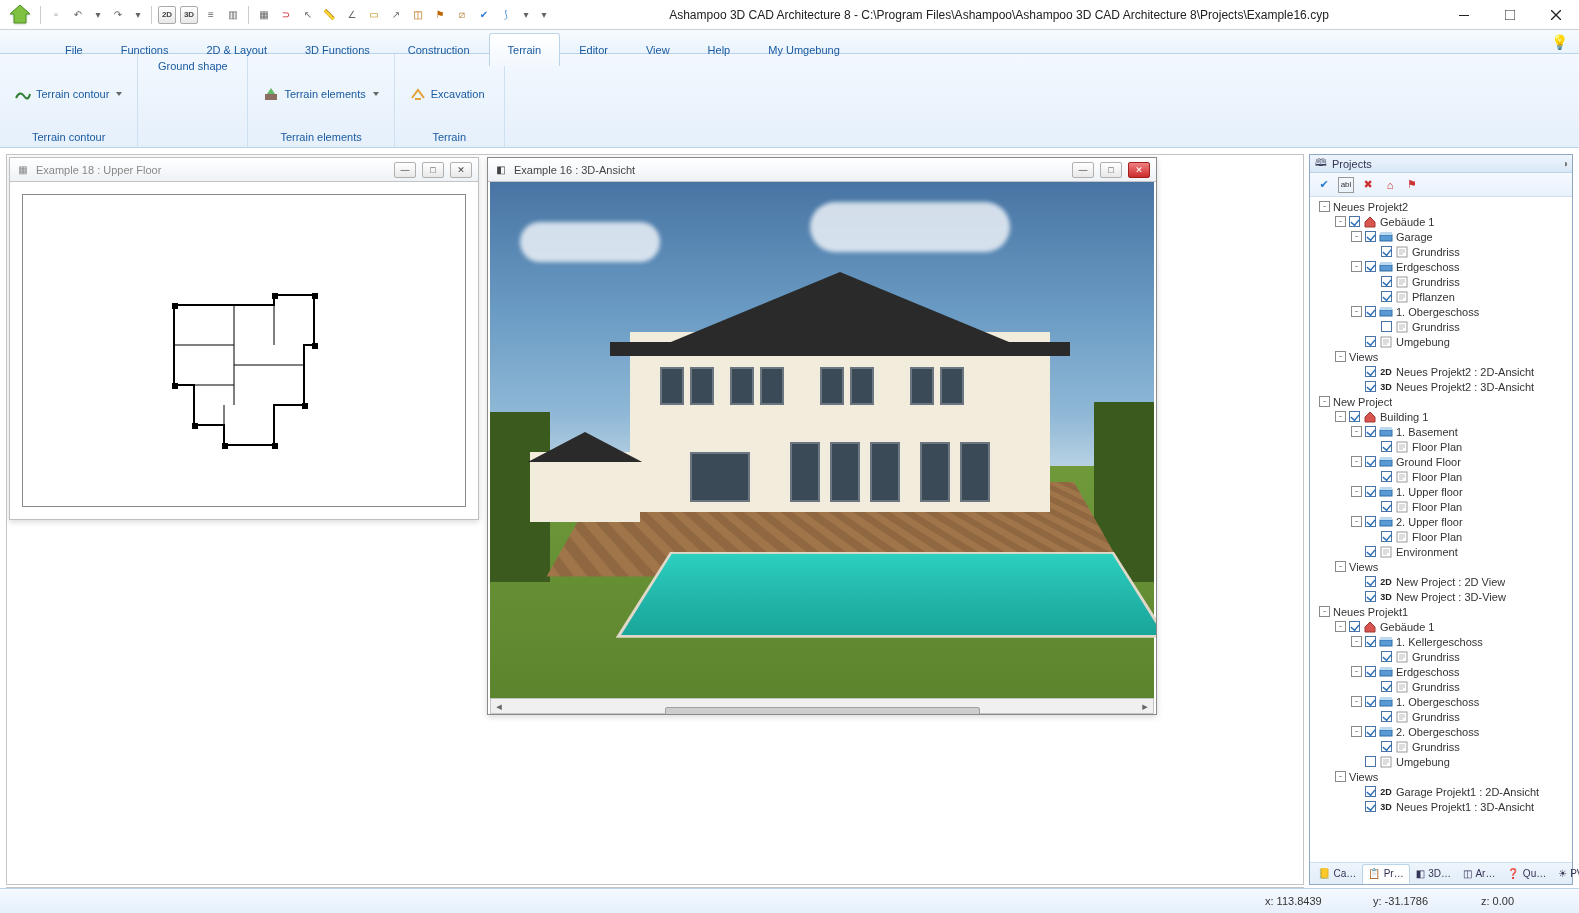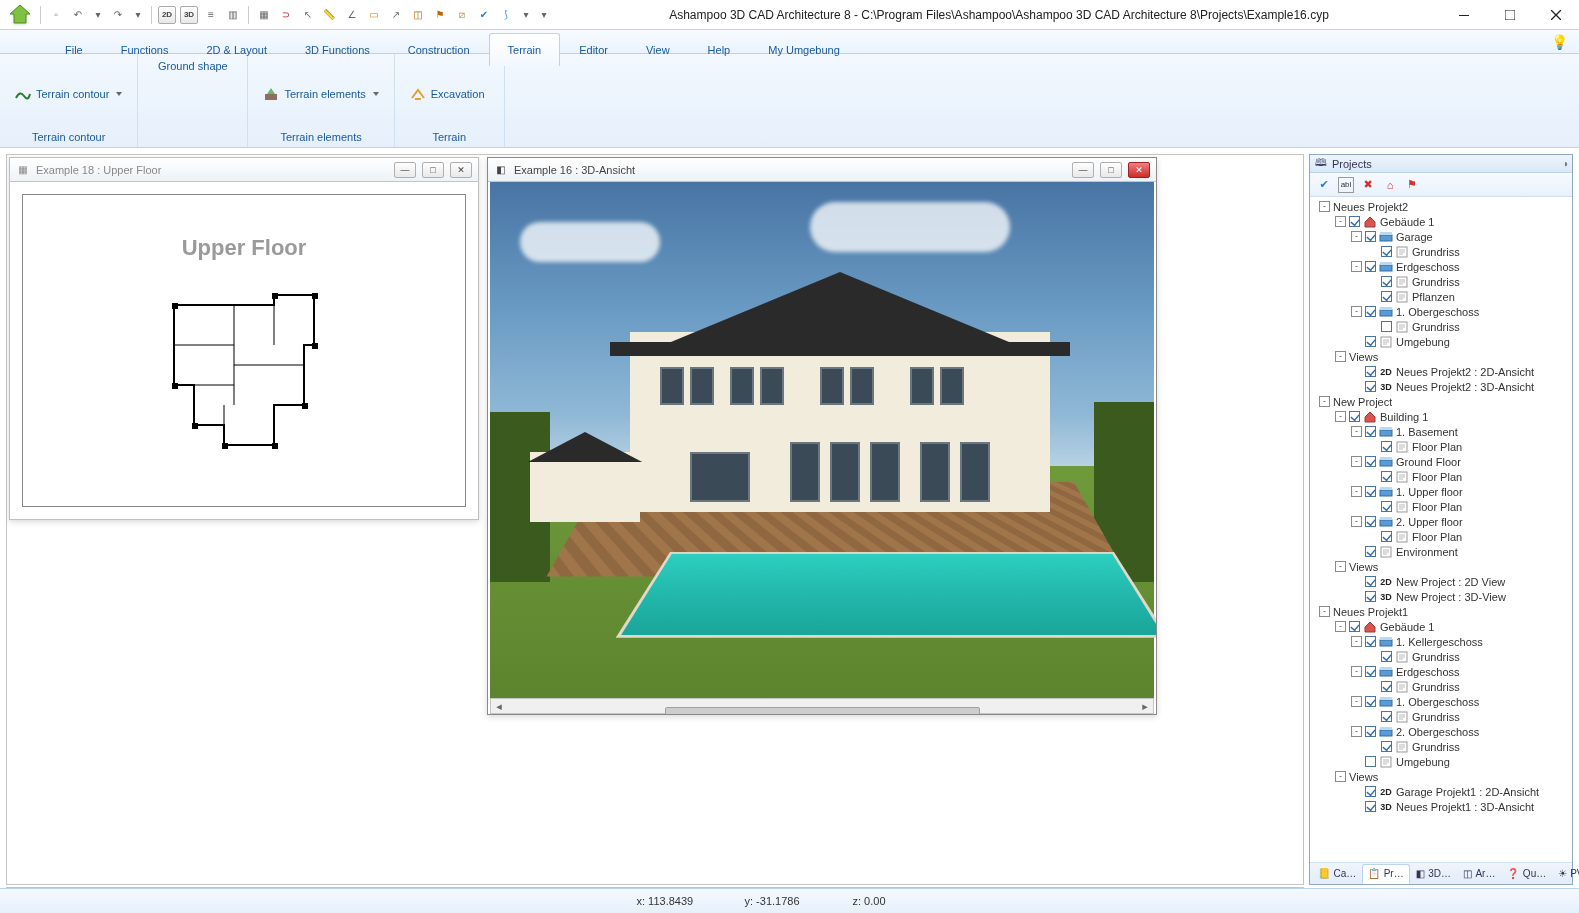--- a/index.html
+++ b/index.html
@@ -73,21 +73,21 @@
 .ticon{width:14px;height:12px;flex:0 0 14px;display:flex;align-items:center;justify-content:center;font-size:10px}
 .tlabel{white-space:nowrap;overflow:hidden;text-overflow:clip}
 .tag2 .b{font-weight:bold;font-size:9px;color:#222}
 .tabstrip{height:22px;background:linear-gradient(#eef5fc,#e2edf8);border-top:1px solid #cfe0f0;display:flex;align-items:center;padding:0 2px;gap:0}
 .tabbtn{display:flex;align-items:center;gap:3px;padding:0 5px;height:20px;border:1px solid transparent;font-size:10px;color:#335}
 .tabbtn.active{background:#fff;border-color:#bcd4ea;border-bottom-color:#fff;border-radius:3px 3px 0 0}
 
 .outer-hscroll{position:absolute;left:6px;right:275px;bottom:10px;height:16px;background:#f0f0f0;border:1px solid #c4c4c4;display:flex}
 .outer-hscroll .arrow{width:16px;text-align:center;color:#666}
 
-.status{position:absolute;left:0;right:0;bottom:0;height:20px;background:linear-gradient(#f4f9fe,#e6f0fb);border-top:1px solid #bcd4ea;display:flex;align-items:center;justify-content:center;padding:12px 8px;gap:18px;color:#333}
+.status{position:absolute;left:0;right:0;bottom:0;height:20px;background:linear-gradient(#f4f9fe,#e6f0fb);border-top:1px solid #bcd4ea;display:flex;align-items:center;justify-content:flex-end;padding:12px 8px;gap:18px;color:#333}
 .status span{min-width:90px}
 
 .ic-house svg,.ic-floor svg{display:block}
 </style>
 </head>
 <body>
 
 <div class="titlebar">
   <div class="qat">
     <span class="app-arrow">
@@ -213,21 +213,20 @@
       <div class="child-title">
         <span class="ticon">▦</span>
         <span>Example 18 : Upper Floor</span>
         <span class="spacer"></span>
         <span class="child-ctrl">—</span>
         <span class="child-ctrl">□</span>
         <span class="child-ctrl">✕</span>
       </div>
       <div class="child-body">
         <div class="floorplan">
-          <div class="floorplan-title">Upper Floor</div>
           <svg class="plan-svg" width="180" height="180" viewBox="0 0 180 180">
             <g fill="none" stroke="#000" stroke-width="2">
               <path d="M20 20 H120 V10 H160 V60 H150 V120 H120 V160 H70 V140 H40 V100 H20 Z"></path>
               <path d="M20 60 H80 M80 20 V120 M80 80 H150 M120 10 V60 M70 120 V160 M40 100 H80" stroke-width="1"></path>
             </g>
             <g fill="#000">
               <rect x="18" y="18" width="6" height="6"></rect>
                 <rect x="118" y="8" width="6" height="6"></rect>
               <rect x="158" y="8" width="6" height="6"></rect>
                 <rect x="158" y="58" width="6" height="6"></rect>

